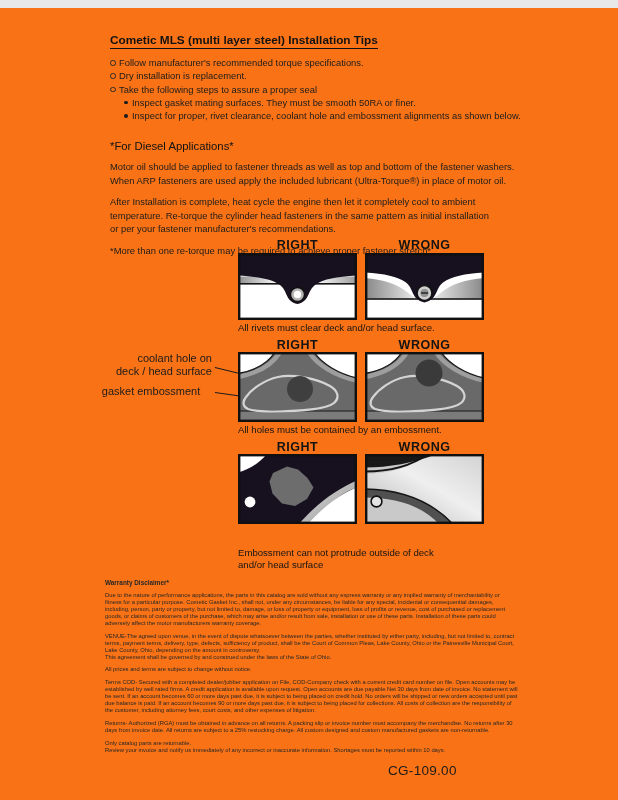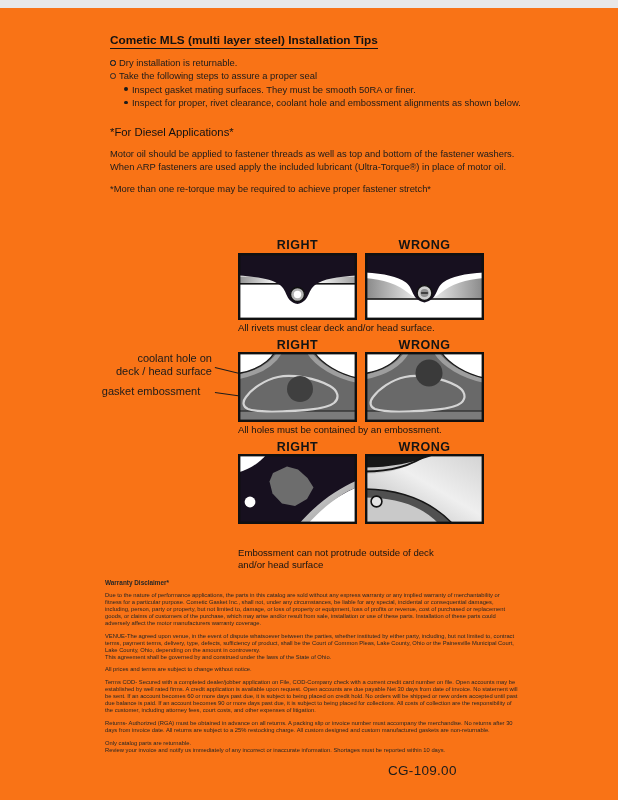--- a/index.html
+++ b/index.html
@@ -46,42 +46,46 @@
 <body>
 
 <div class="page">
 
   <div class="content">
     <span class="doc-title">Cometic MLS (multi layer steel) Installation Tips</span>
 
     <div class="bullets">
       <div class="bullet">
         <span class="o-mark"></span>
+        <span>Follow manufacturer's recommended torque specifications.</span>
       </div>
       <div class="bullet">
         <span class="o-mark"></span>
-        <span>Dry installation is returnable.</span>
+        <span>Dry installation is replacement.</span>
       </div>
       <div class="bullet">
         <span class="o-mark"></span>
         <span>Take the following steps to assure a proper seal</span>
       </div>
       <div class="sub-bullet">
         <span class="f-mark"></span>
         <span>Inspect gasket mating surfaces.  They must be smooth 50RA or finer.</span>
       </div>
       <div class="sub-bullet">
         <span class="f-mark"></span>
         <span>Inspect for proper, rivet clearance, coolant hole and embossment alignments as shown below.</span>
       </div>
     </div>
 
     <div class="diesel-heading">*For Diesel Applications*</div>
     <div class="para">Motor oil should be applied to fastener threads as well as top and bottom of the fastener washers.
 When ARP fasteners are used apply the included lubricant (Ultra-Torque®) in place of motor oil.</div>
+    <div class="para">After Installation is complete, heat cycle the engine then let it completely cool to ambient
+temperature. Re-torque the cylinder head fasteners in the same pattern as initial installation
+or per your fastener manufacturer's recommendations.</div>
     <div class="para">*More than one re-torque may be required to achieve proper fastener stretch*</div>
   </div>
 
   <div class="dia-label" style="left:238px; top:230px;">RIGHT</div>
   <div class="dia-label" style="left:365px; top:230px;">WRONG</div>
 
   <svg class="dia-box" style="left:238px; top:245px;" viewBox="0 0 119 67" width="119" height="67">
     <defs>
       <linearGradient id="d1g" x1="0" y1="0" x2="1" y2="0">
         <stop offset="0" stop-color="#8e8e8e"></stop>

